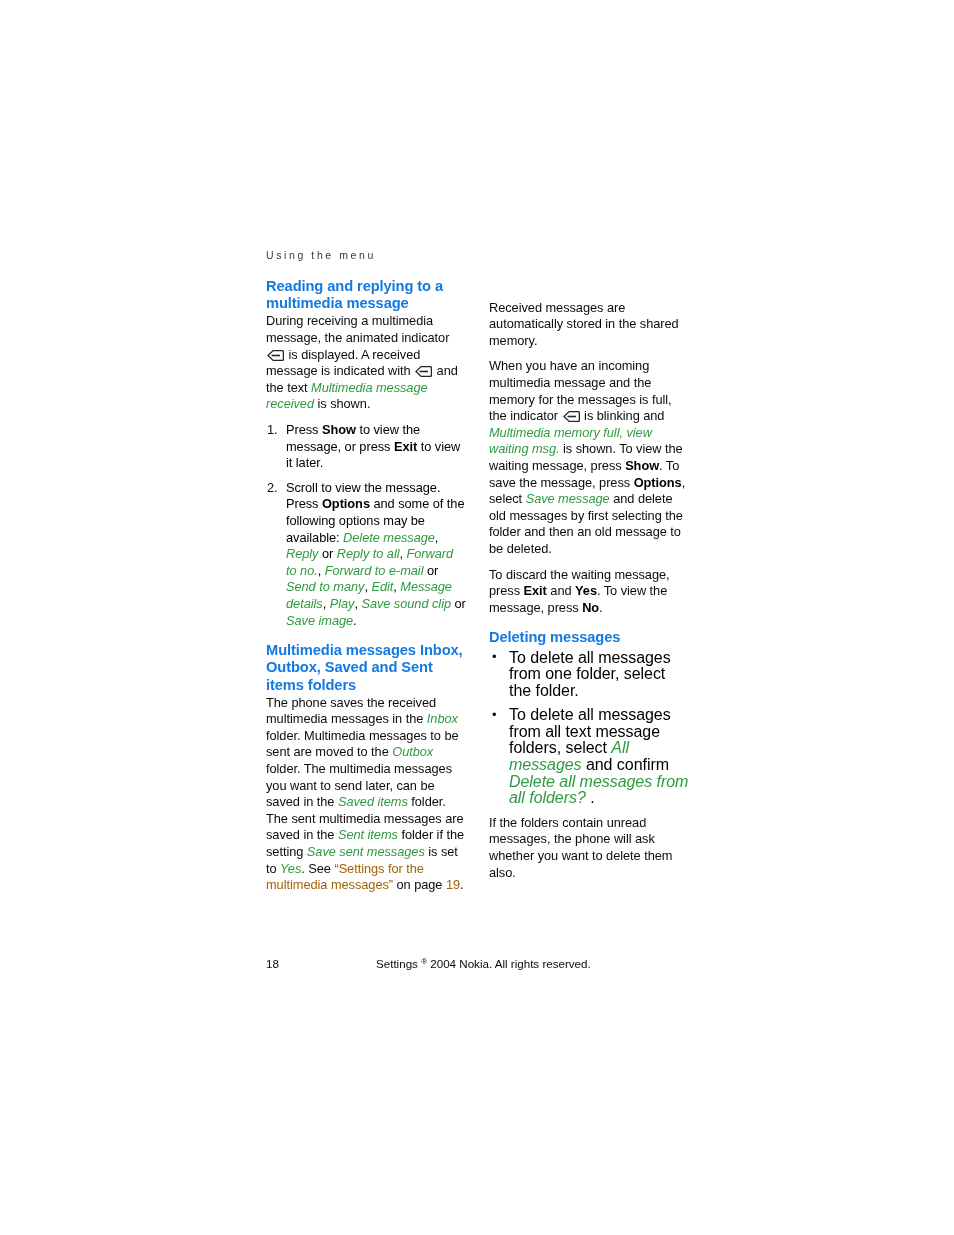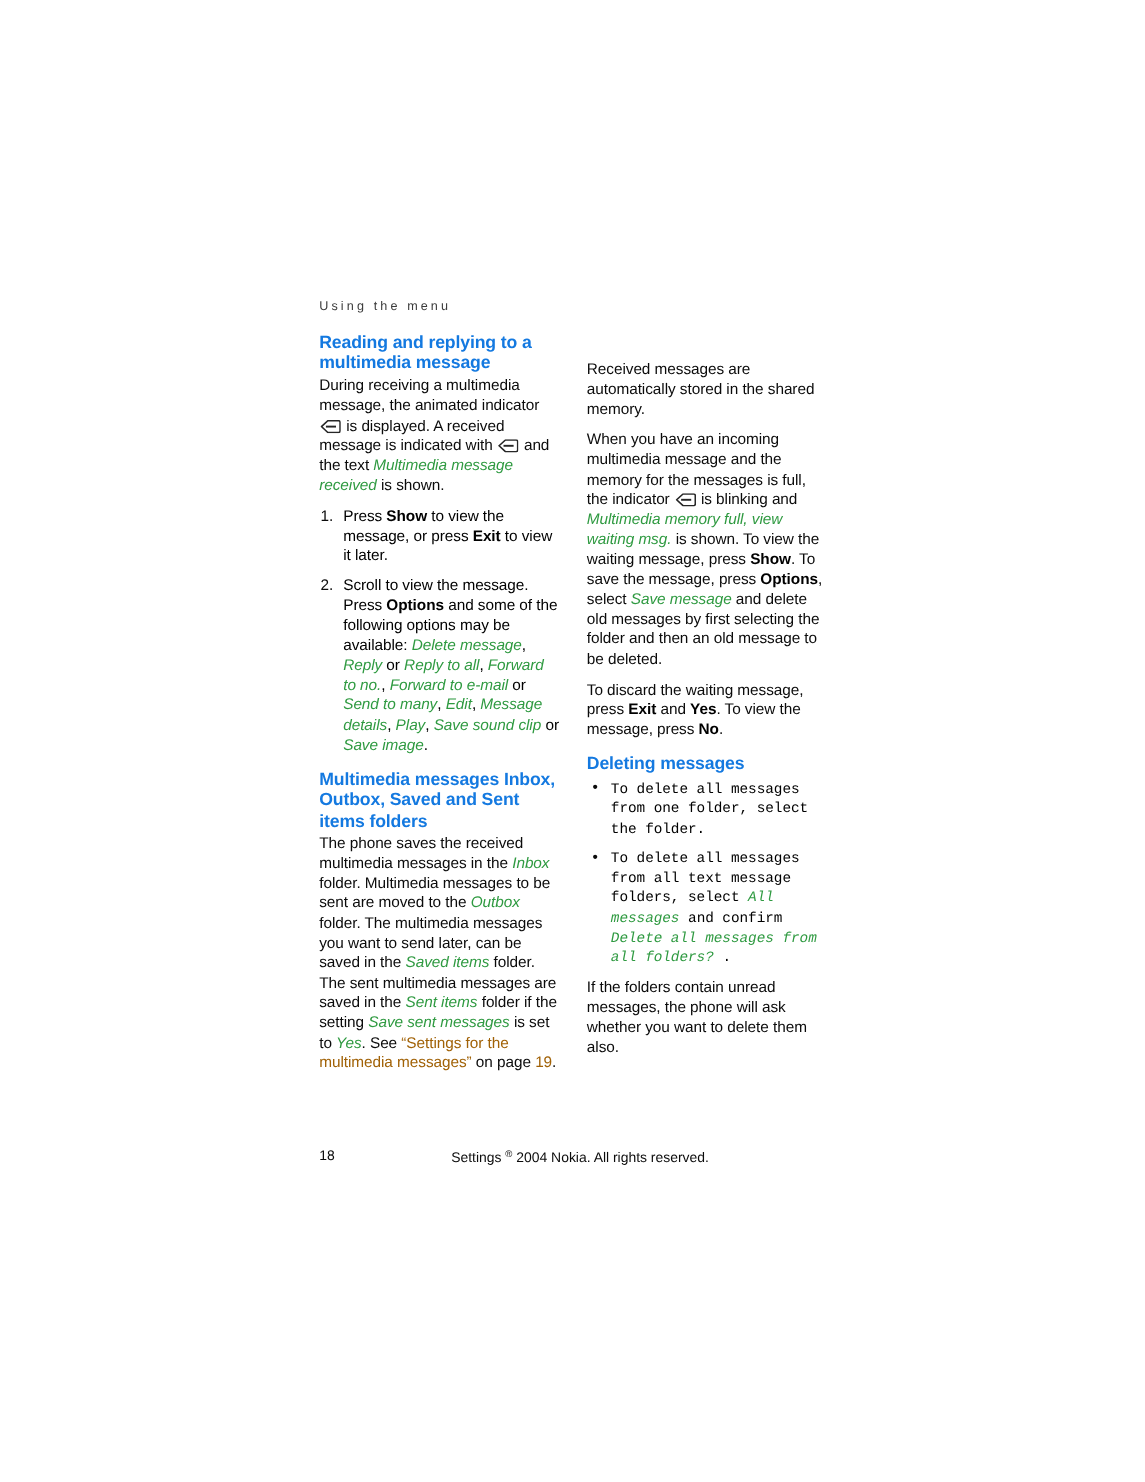--- a/index.html
+++ b/index.html
@@ -112,25 +112,24 @@
 
   
   ul.bullets {
     margin: 3px 0 7px 0;
     padding: 0;
     list-style: none;
   }
   ul.bullets > li {
     position: relative;
     padding-left: 20px;
-    font-size: 12px;
+    font-size: 16px;
     line-height: 16.6px;
     margin-bottom: 8px;
     letter-spacing: -0.05px;
-    font-family: Liberation Mono, monospace;
   }
   ul.bullets > li::before {
     content: "\2022";
     position: absolute;
     left: 3px;
     top: -0.5px;
     color: #0b0b0b;
     font-size: 13px;
   }
 

